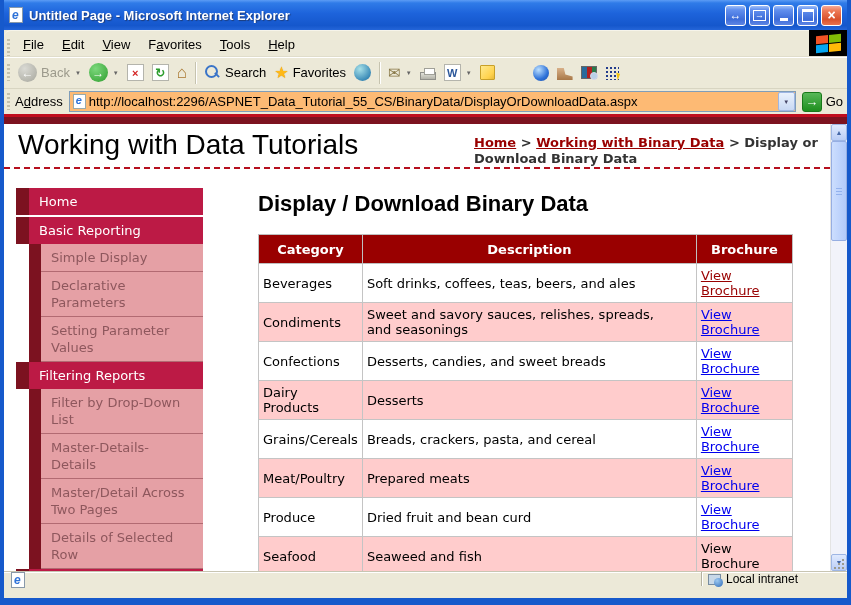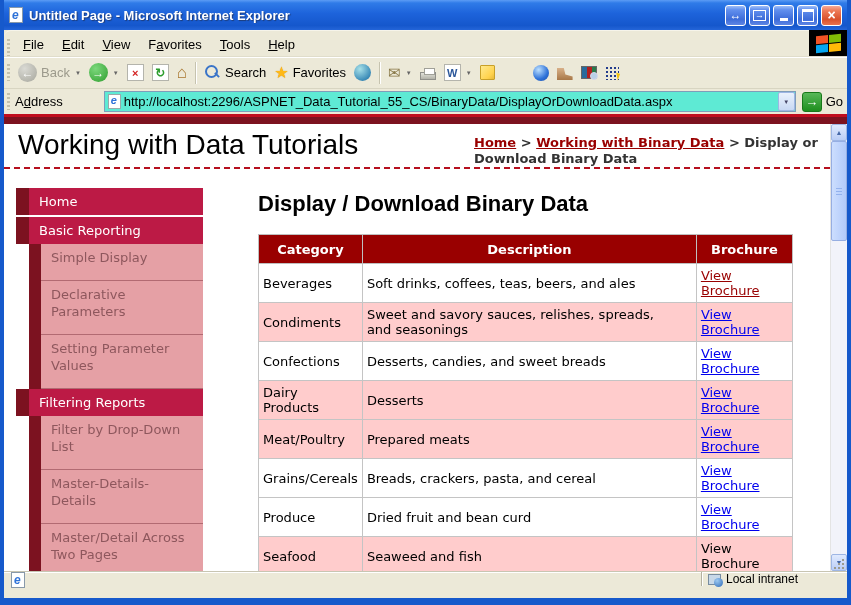--- a/index.html
+++ b/index.html
@@ -66,21 +66,21 @@
     background:linear-gradient(90deg,#286A9C 0 5px,#B02020 5px 10px,#287A4A 10px 16px); }
   .books-icon::after { content:""; position:absolute; right:-2px; bottom:-2px; width:6px; height:6px; border:1px solid #D8D8E8; border-radius:50%; background:#B8D0E8; }
   .binary-icon { width:14px; height:14px; background-image:radial-gradient(#223C8C 1px,transparent 1.2px); background-size:4px 4px; position:relative; }
   .binary-icon::after { content:""; position:absolute; right:0; bottom:0; width:0; height:0; border-left:4px solid transparent; border-top:7px solid #F2C410; transform:rotate(20deg); }
   .tool-sep { width:1px; height:22px; background:#C6C3AF; box-shadow:1px 0 0 #fff; margin:0 4px; flex-shrink:0; }
   .spacer30 { width:30px; }
 
   
   .addressbar { height:26px; display:flex; align-items:center; border-top:1px solid #D8D5C2; padding-right:4px; }
   .addr-label { font-size:13px; color:#000; margin:0 6px 0 1px; }
-  .addr-box { flex:1; height:21px; background:#5eead4; border:1px solid #7F9DB9; display:flex; align-items:center; padding-left:3px;margin-left:35px; }
+  .addr-box { flex:1; height:21px; background:#fdba74; border:1px solid #7F9DB9; display:flex; align-items:center; padding-left:3px; }
   .addr-page-icon { width:13px; height:15px; background:#fff; border:1px solid #9AA; position:relative; flex-shrink:0; }
   .addr-page-icon::before { content:"e"; position:absolute; left:2px; top:-1px; color:#2E72D8; font-weight:bold; font-style:italic; font-size:11px; }
   .address-input { flex:1; border:none; outline:none; font-size:13px; font-family:"Liberation Sans",sans-serif; padding:0 3px; background:transparent; }
   .addr-dd { width:17px; height:19px; border:1px solid #9EB6E4; border-radius:2px; display:flex; align-items:center; justify-content:center;
     font-size:6px; color:#446; background:linear-gradient(180deg,#EAF2FC,#C8D8F4); }
   .go-btn { display:flex; align-items:center; gap:4px; margin-left:6px; font-size:13px; color:#000; }
   .go-icon { width:20px; height:20px; border-radius:3px; border:1px solid #187818; color:#fff; font-weight:bold;
     display:flex; align-items:center; justify-content:center; background:linear-gradient(180deg,#58B858,#1E8E1E); }
 
   
@@ -111,21 +111,21 @@
   .body-cols { display:flex; padding-top:19px; }
 
   .sidebar { width:187px; margin-left:12px; flex-shrink:0; }
   .sb-item { display:flex; }
   .sb-item .notch { width:13px; background:#7C1220; flex-shrink:0; }
   .sb-item.section + .sb-item.section { margin-top:2px; }
   .sb-item.section .sb-label { flex:1; background:#BC1A45; color:#fff; font-size:13px; line-height:15px; padding:6px 6px 6px 10px; }
   .sb-item.sub { margin-left:13px; }
   .sb-item.sub .notch { width:12px; }
   .sb-item.sub .sb-label { flex:1; background:#E5A0A5; color:#8E575D; font-size:13px; line-height:17px;
-    padding:5px 6px 14px 10px; white-space:pre-line; border-bottom:1px solid #B26A72; }
+    padding:5px 6px 5px 10px; white-space:pre-line; border-bottom:1px solid #B26A72; }
   .sb-item.partial { height:8px; overflow:hidden; }
   .sb-item.partial .sb-label { flex:1; background:#BC1A45; }
 
   
   .main { margin-left:55px; }
   .main-title { font-family:"Liberation Sans",sans-serif; font-size:22px; font-weight:bold; color:#000; margin-top:3px; white-space:nowrap; }
   .grid { border-collapse:collapse; margin-top:17px; font-size:13px; table-layout:fixed; }
   .grid th { background:#990000; color:#fff; font-weight:bold; height:29px; padding:1px 4px; border:1px solid #BFBFBF; text-align:center; font-size:13px; }
   .grid td { border:1px solid #C4C4C4; height:36px; padding:4px 4px; vertical-align:middle; background:#fff; color:#000; }
   .grid-row.pink td { background:#FFCCCC; }
@@ -355,28 +355,28 @@
                 <td class="cell-pre">Confections</td>
                 <td class="cell-pre">Desserts, candies, and sweet breads</td>
                 <td><a class="brochure-link link">View Brochure</a></td>
               </tr>
                 <tr class="grid-row pink">
                 <td class="cell-pre">Dairy
 Products</td>
                 <td class="cell-pre">Desserts</td>
                 <td><a class="brochure-link link">View Brochure</a></td>
               </tr>
+                <tr class="grid-row white">
+                <td class="cell-pre">Grains/Cereals</td>
+                <td class="cell-pre">Breads, crackers, pasta, and cereal</td>
+                <td><a class="brochure-link link">View Brochure</a></td>
+              </tr>
                 <tr class="grid-row pink">
                 <td class="cell-pre">Meat/Poultry</td>
                 <td class="cell-pre">Prepared meats</td>
-                <td><a class="brochure-link link">View Brochure</a></td>
-              </tr>
-                <tr class="grid-row white">
-                <td class="cell-pre">Grains/Cereals</td>
-                <td class="cell-pre">Breads, crackers, pasta, and cereal</td>
                 <td><a class="brochure-link link">View Brochure</a></td>
               </tr>
                 <tr class="grid-row white">
                 <td class="cell-pre">Produce</td>
                 <td class="cell-pre">Dried fruit and bean curd</td>
                 <td><a class="brochure-link link">View Brochure</a></td>
               </tr>
                 <tr class="grid-row pink">
                 <td class="cell-pre">Seafood</td>
                 <td class="cell-pre">Seaweed and fish</td>

